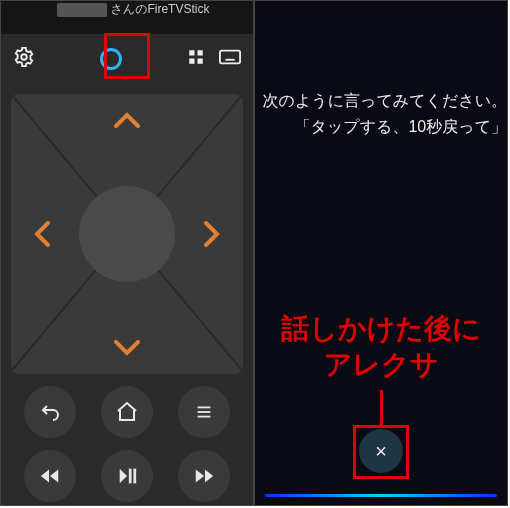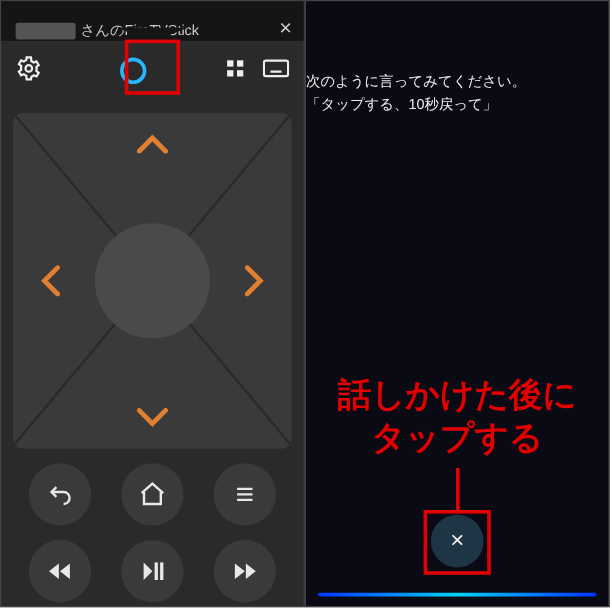--- a/index.html
+++ b/index.html
@@ -1,21 +1,21 @@
 <!DOCTYPE html>
 <html><head>
 <meta charset="utf-8">
 <style>
   * { box-sizing: border-box; margin: 0; padding: 0; }
   body { width: 510px; height: 508px; background: #fff; display: flex; font-family: Arial, Helvetica, sans-serif; }
   .phone { width: 254px; height: 506px; background: #2a2a2b; position: relative; border: 1px solid #444; }
   .phone.right { background: #0a0a14; }
 
   
-  .tabstrip { height: 33px; background: #151515; display: flex; align-items: flex-end; color: #ccc; font-size: 12px; }
+  .tabstrip { height: 33px; background: #151515; display: flex; align-items: center; color: #ccc; font-size: 12px; flex-direction: column; }
   .tab { flex: 1; display: flex; align-items: center; padding-left: 12px; }
   .dim { background: #555; height: 14px; width: 50px; border-radius: 2px; margin-right: 4px; }
   .tabclose { width: 30px; text-align: center; font-size: 18px; color: #ccc; cursor: pointer; }
 
   .topbar { height: 50px; display: flex; align-items: center; justify-content: space-between; padding: 0 12px; }
   .gear, .grid-icon, .kbd-icon { color: #eee; }
   .topcenter { position: relative; }
   .alexa-btn { width: 36px; height: 36px; display: flex; align-items: center; justify-content: center; }
   .ring { width: 22px; height: 22px; border: 3px solid #28b6ff; border-radius: 50%; display: block; }
   .highlight { position: absolute; border: 3px solid #e30000; }
@@ -35,21 +35,21 @@
   .ar.up { left: 50%; top: 18px; transform: translateX(-50%); }
   .ar.down { left: 50%; bottom: 18px; transform: translateX(-50%) rotate(180deg); }
   .ar.left { left: 18px; top: 50%; transform: translateY(-50%) rotate(-90deg); }
   .ar.right { right: 18px; top: 50%; transform: translateY(-50%) rotate(90deg); }
 
   
   .row { display: flex; justify-content: space-around; margin-top: 12px; padding: 0 10px; }
   .cbtn { width: 52px; height: 52px; background: #3a3a3b; border-radius: 50%; display: flex; align-items: center; justify-content: center; color: #e8e8e8; }
 
   
-  .r-text { text-align: left; color: #eee; font-size: 12px; padding-top: 58px; line-height: 1.6; }
+  .r-text { text-align: right; color: #eee; font-size: 16px; padding-top: 87px; line-height: 1.6; }
   .r-text .quote { color: #eee; }
   .callout { position: absolute; width: 100%; text-align: center; top: 310px; color: #e30000; font-weight: bold; font-size: 28px; line-height: 1.3; }
   .callout .stem { width: 3px; height: 38px; background: #e30000; margin: 6px auto 0 auto; }
   .closebtn { position: absolute; left: 50%; bottom: 32px; transform: translateX(-50%); width: 44px; height: 44px; border-radius: 50%; background: #1d3545; display: flex; align-items: center; justify-content: center; color: #eee; }
   .highlight.bot { width: 56px; height: 54px; left: 50%; bottom: 26px; transform: translateX(-50%); }
   .listenbar { position: absolute; bottom: 8px; left: 10px; right: 10px; height: 3px; background: linear-gradient(90deg, #0033ff, #00d4ff, #0033ff); border-radius: 2px; }
 
   svg { pointer-events: none; }
 </style>
 </head>
@@ -177,21 +177,21 @@
 </div>
 
 <div class="phone right">
   <div class="r-text">
     <div>次のように言ってみてください。</div>
     <div class="quote">「タップする、10秒戻って」</div>
   </div>
 
   <div class="callout">
     <div>話しかけた後に</div>
-    <div>タップする</div>
+    <div>アレクサ</div>
     <div class="stem"></div>
   </div>
 
   <div class="closebtn">
     <span style="font-size:20px;">×</span>
   </div>
   <div class="highlight bot"></div>
 
   <div class="listenbar"></div>
 </div>

